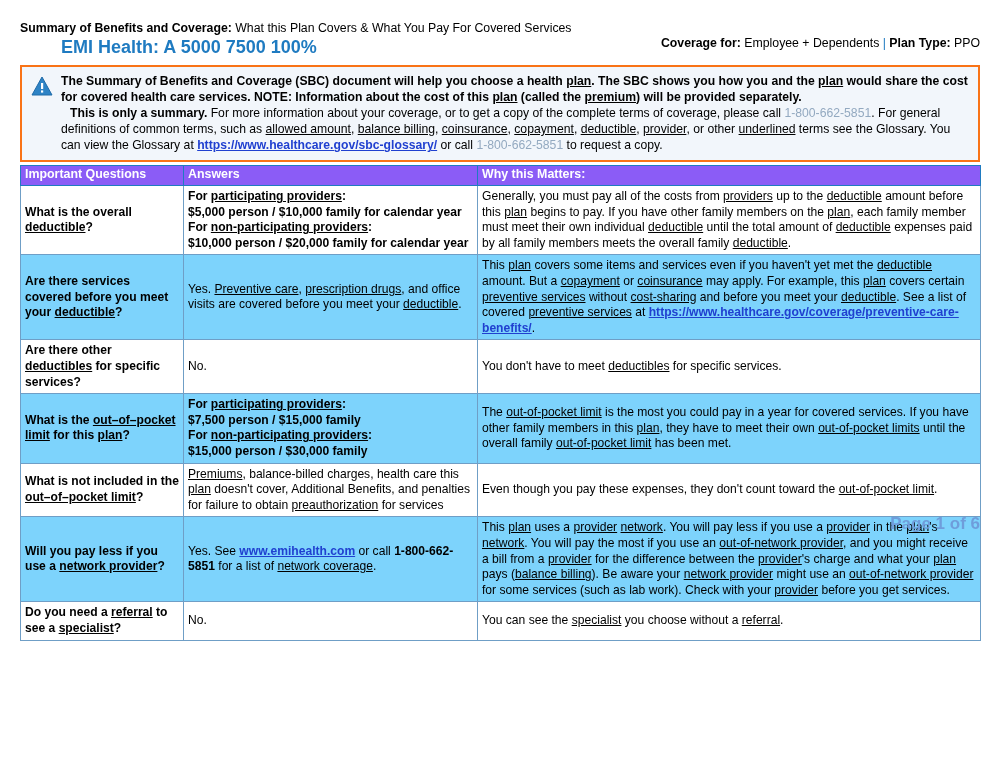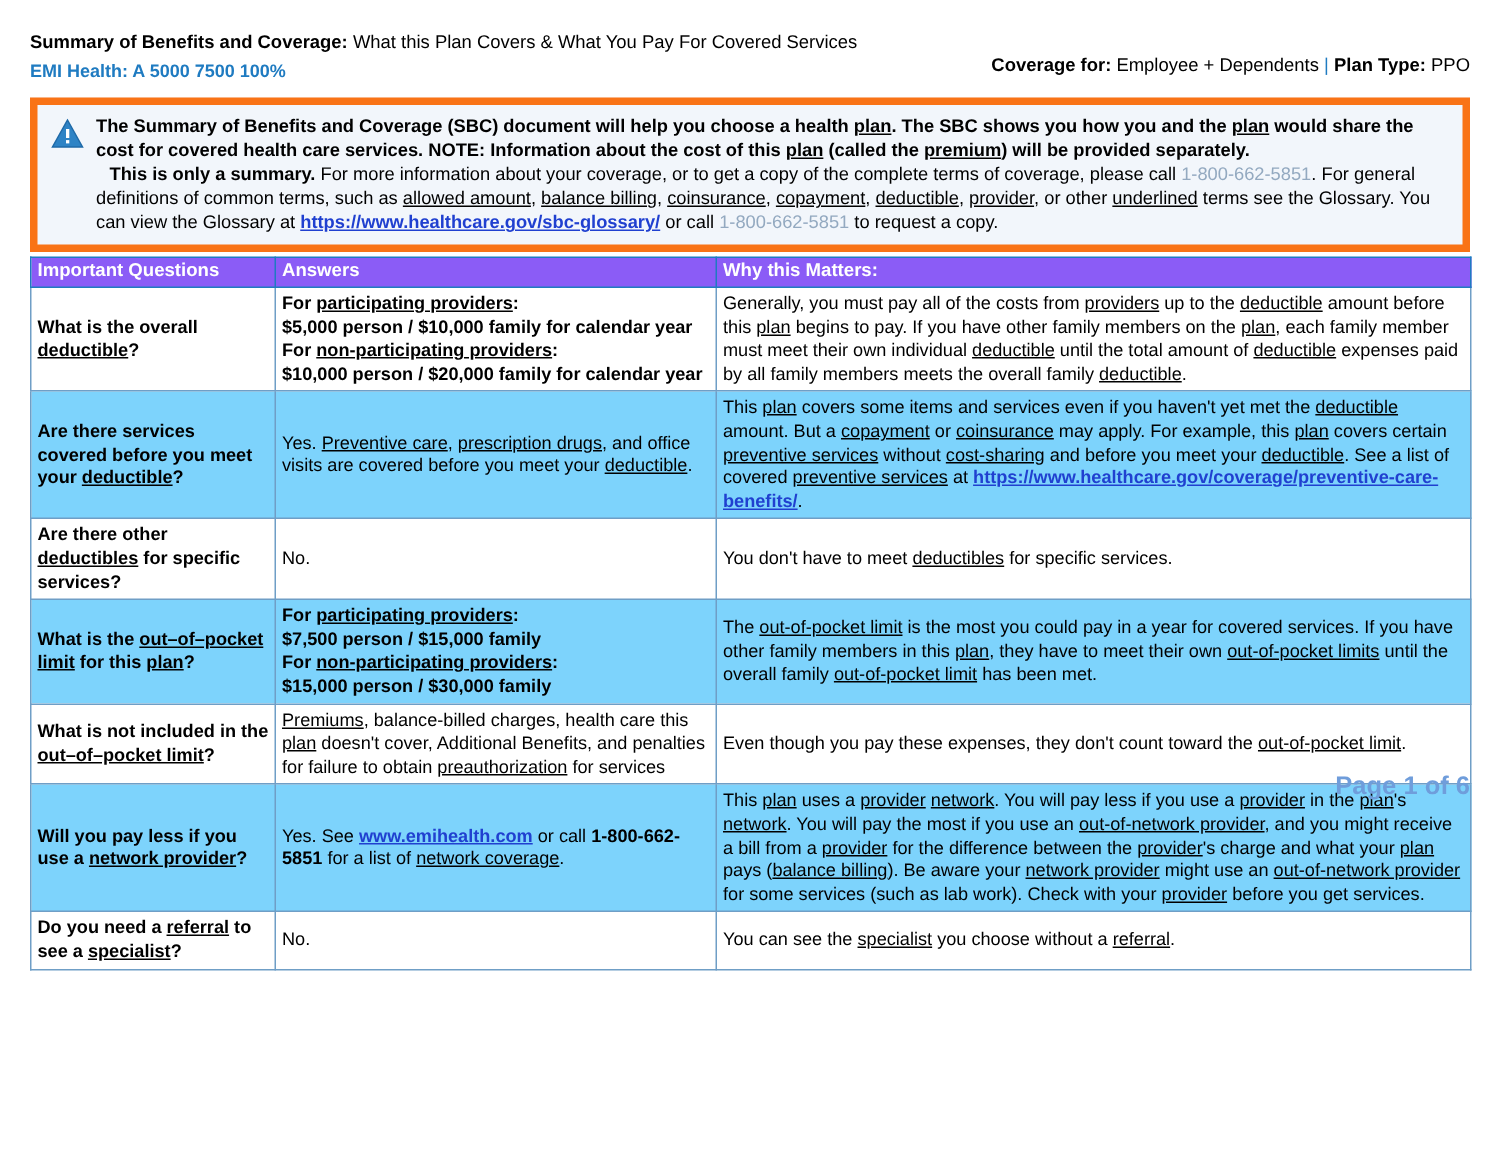--- a/index.html
+++ b/index.html
@@ -31,35 +31,36 @@
     font-size: 12.3px;
     line-height: 17px;
   }
   .hdr-left { flex: 0 0 auto; }
   .hdr-right { flex: 0 0 auto; text-align: right; }
   .b { font-weight: bold; }
   .hdr-line { white-space: nowrap; }
   .hdr-sub {
     color: #1F7BC1;
     font-weight: bold;
-    font-size: 12px;
+    font-size: 18px;
     margin-top: 2px;
+    margin-left: 41px;
   }
   .hdr-cov-period {
     color: #1F7BC1;
     font-weight: bold;
     white-space: nowrap;
   }
   .hdr-cov-for { margin-top: 15px; white-space: nowrap; }
   .sep { color: #1F7BC1; }
 
   
   .intro-box {
     margin-top: 9px;
-    border: 5px solid #f97316;
+    border: 2px solid #f97316;
     background: #f2f6fb;
     padding: 6px 9px 7px 9px;
     position: relative;
     font-size: 12.2px;
     line-height: 16.1px;
   }
   .intro-icon {
     position: absolute;
     left: 9px;
     top: 9px;

